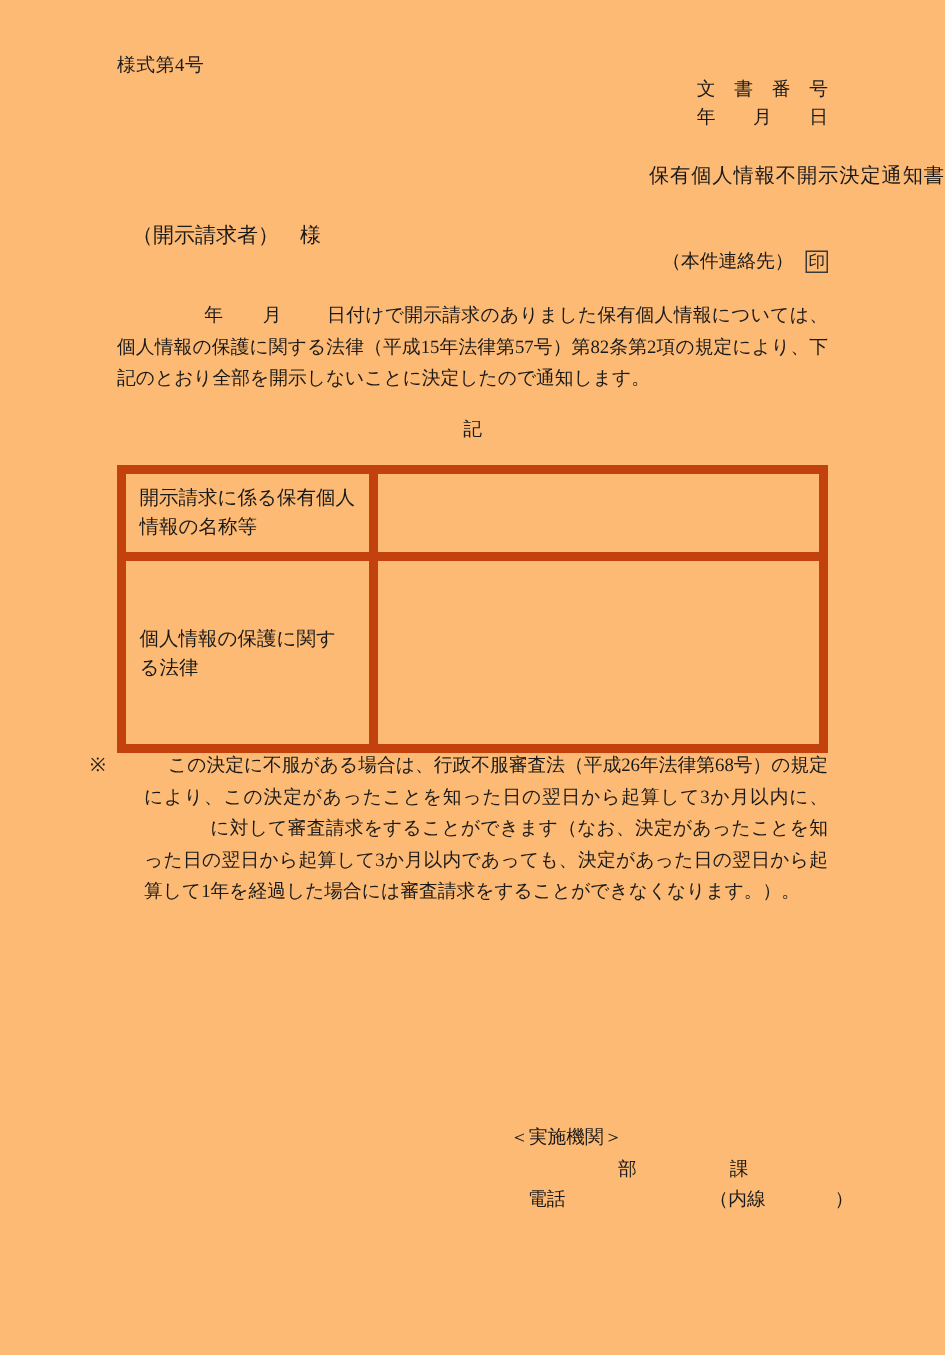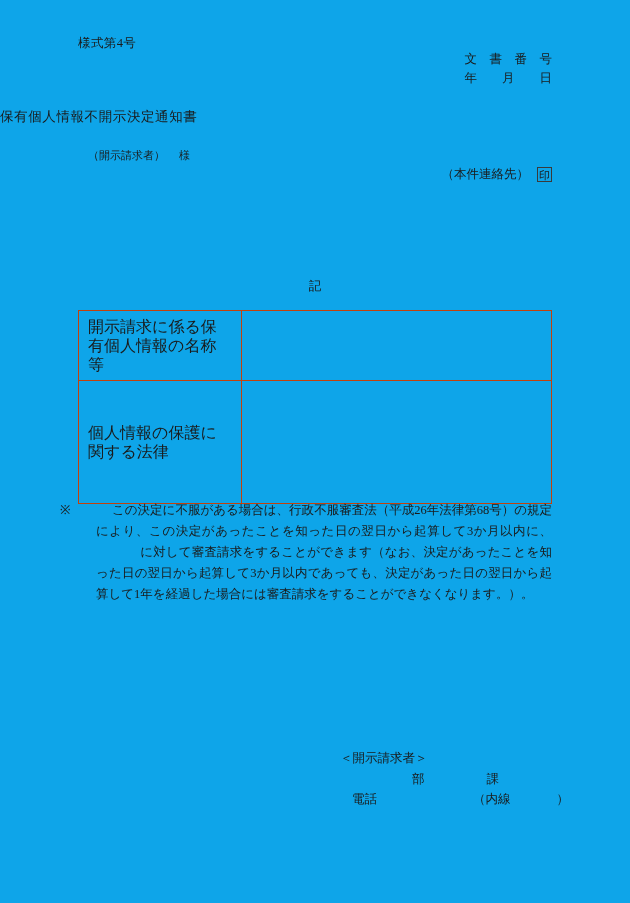--- a/index.html
+++ b/index.html
@@ -11,21 +11,21 @@
     width: 630px;
     height: 903px;
     position: relative;
     font-family: "Liberation Serif", "DejaVu Serif", serif;
     color: #1a1a1a;
     overflow: hidden;
   }
   .page {
     position: absolute;
     inset: 0;
-    background: #0ea5e9;
+    background: #fdba74;
   }
 
   
   .form-no {
     position: absolute;
     left: 78px;
     top: 35px;
     font-size: 12.5px;
     letter-spacing: 0.4px;
     white-space: nowrap;
@@ -40,31 +40,31 @@
     font-size: 12.5px;
     line-height: 19px;
     white-space: nowrap;
   }
 
   .doc-title {
     position: absolute;
     left: 0;
     right: 0;
     top: 108px;
-    text-align: left;
+    text-align: right;
     font-size: 13.5px;
     letter-spacing: 0.6px;
   }
 
   
   .addressee {
     position: absolute;
     left: 88px;
     top: 148px;
-    font-size: 11px;
+    font-size: 14px;
     white-space: nowrap;
     text-align: right;
   }
   .addressee .sama {
     margin-left: 14px;
   }
   .agency {
     position: absolute;
     right: 78px;
     top: 166px;
@@ -122,22 +122,22 @@
   
   .form-table {
     position: absolute;
     left: 78px;
     top: 310px;
     width: 474px;
     border-collapse: collapse;
     table-layout: fixed;
   }
   .form-table td {
-    border: 1px solid #c2410c;
-    font-size: 16px;
+    border: 6px solid #c2410c;
+    font-size: 13px;
     padding: 6px 9px;
     vertical-align: middle;
   }
   .form-table td.label {
     width: 144px;
     line-height: 19px;
   }
   .form-table tr.r1 td { height: 40px; vertical-align: top; }
   .form-table tr.r1 td.label { vertical-align: top; }
   .form-table tr.r2 td { height: 110px; }
@@ -228,20 +228,23 @@
 
   <div class="addressee">
     <span>（開示請求者）</span><span class="sama">様</span>
   </div>
 
   <div class="agency">
     <span>（本件連絡先）</span>
     <span class="seal-box">印</span>
   </div>
 
+  <div class="body-text">
+    <span class="indent"></span><span>年</span><span class="gap-s"></span><span>月</span><span class="gap-m"></span><span>日付けで開示請求のありました保有個人情報については、個人情報の保護に関する法律（平成15年法律第57号）第82条第2項の規定により、下記のとおり全部を開示しないことに決定したので通知します。</span>
+  </div>
 
   <div class="ki">記</div>
 
   <table class="form-table">
     <tbody>
       <tr class="r1">
         <td class="label">開示請求に係る保有個人情報の名称等</td>
         <td class="value"></td>
       </tr>
       <tr class="r2">
@@ -249,18 +252,18 @@
         <td class="value"></td>
       </tr>
     </tbody>
   </table>
 
   <div class="note">
     <p class="hang"><span class="marker">※</span><span>この決定に不服がある場合は、行政不服審査法（平成26年法律第68号）の規定により、この決定があったことを知った日の翌日から起算して3か月以内に、</span><span class="blank-gap"></span><span>に対して審査請求をすることができます（なお、決定があったことを知った日の翌日から起算して3か月以内であっても、決定があった日の翌日から起算して1年を経過した場合には審査請求をすることができなくなります。）。</span></p>
   </div>
 
   <div class="contact">
-    <span class="c-title">＜開示請求者＞</span>
+    <span class="c-title">＜実施機関＞</span>
     <span class="c-row2"><span>部</span><span class="ka">課</span></span>
     <span class="c-row3"><span>電話</span><span class="tel-gap"></span><span>（内線</span><span class="ext-gap"></span><span>）</span></span>
   </div>
 
 </div>
 
 </body></html>

